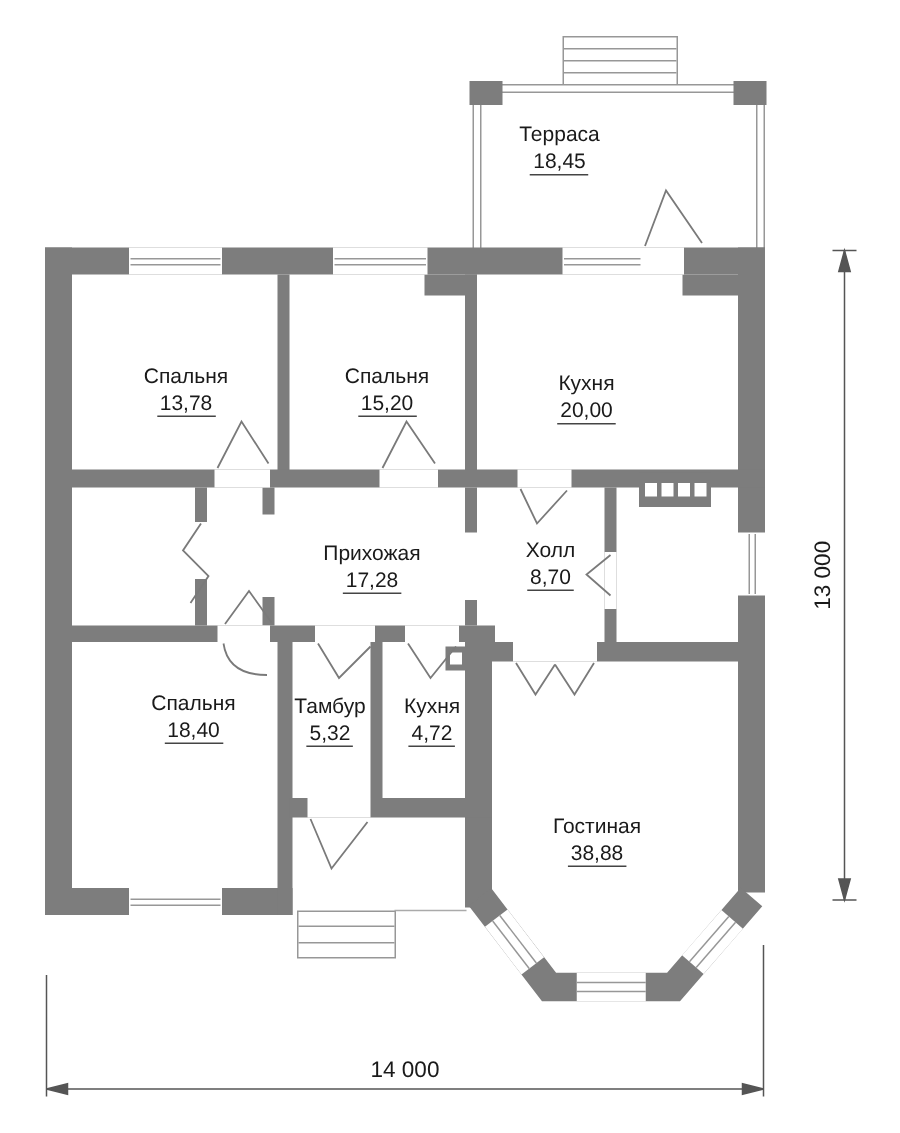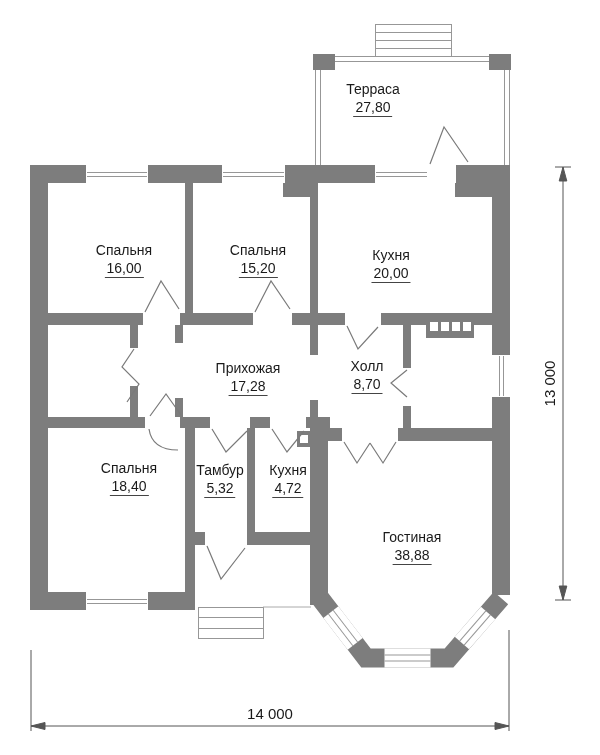--- a/index.html
+++ b/index.html
@@ -164,24 +164,24 @@
       <line x1="563" y1="167" x2="563" y2="600"></line>
       <line x1="555" y1="167" x2="571" y2="167"></line>
       <line x1="555" y1="600" x2="571" y2="600"></line>
       <polygon points="563,167 559.2,181 566.8,181"></polygon>
       <polygon points="563,600 559.2,586 566.8,586"></polygon>
     </g>
   </svg>
 
   <div class="rlabel" style="left:373px;top:80px;text-align:center;">
     <span>Терраса</span>
-    <span class="rarea">27,80</span></div>
+    <span class="rarea">18,45</span></div>
   <div class="rlabel" style="left:124px;top:241px;">
     <span>Спальня</span>
-    <span class="rarea">16,00</span></div>
+    <span class="rarea">13,78</span></div>
   <div class="rlabel" style="left:258px;top:241px;">
     <span>Спальня</span>
     <span class="rarea">15,20</span></div>
   <div class="rlabel" style="left:391px;top:246px;">
     <span>Кухня</span>
     <span class="rarea">20,00</span></div>
   <div class="rlabel" style="left:248px;top:359px;">
     <span>Прихожая</span>
     <span class="rarea">17,28</span></div>
   <div class="rlabel" style="left:367px;top:357px;">
@@ -189,20 +189,20 @@
     <span class="rarea">8,70</span></div>
   <div class="rlabel" style="left:129px;top:459px;">
     <span>Спальня</span>
     <span class="rarea">18,40</span></div>
   <div class="rlabel" style="left:220px;top:461px;">
     <span>Тамбур</span>
     <span class="rarea">5,32</span></div>
   <div class="rlabel" style="left:288px;top:461px;">
     <span>Кухня</span>
     <span class="rarea">4,72</span></div>
-  <div class="rlabel" style="left:398px;top:528px;margin-left:14px;">
+  <div class="rlabel" style="left:398px;top:541px;">
     <span>Гостиная</span>
     <span class="rarea">38,88</span></div>
 
   <div class="dim" style="left:220px;top:705px;width:100px;">14 000</div>
   <div class="dim" style="left:509px;top:375px;width:80px;transform:rotate(-90deg);">13 000</div>
 
 </div>
 
 </body></html>

